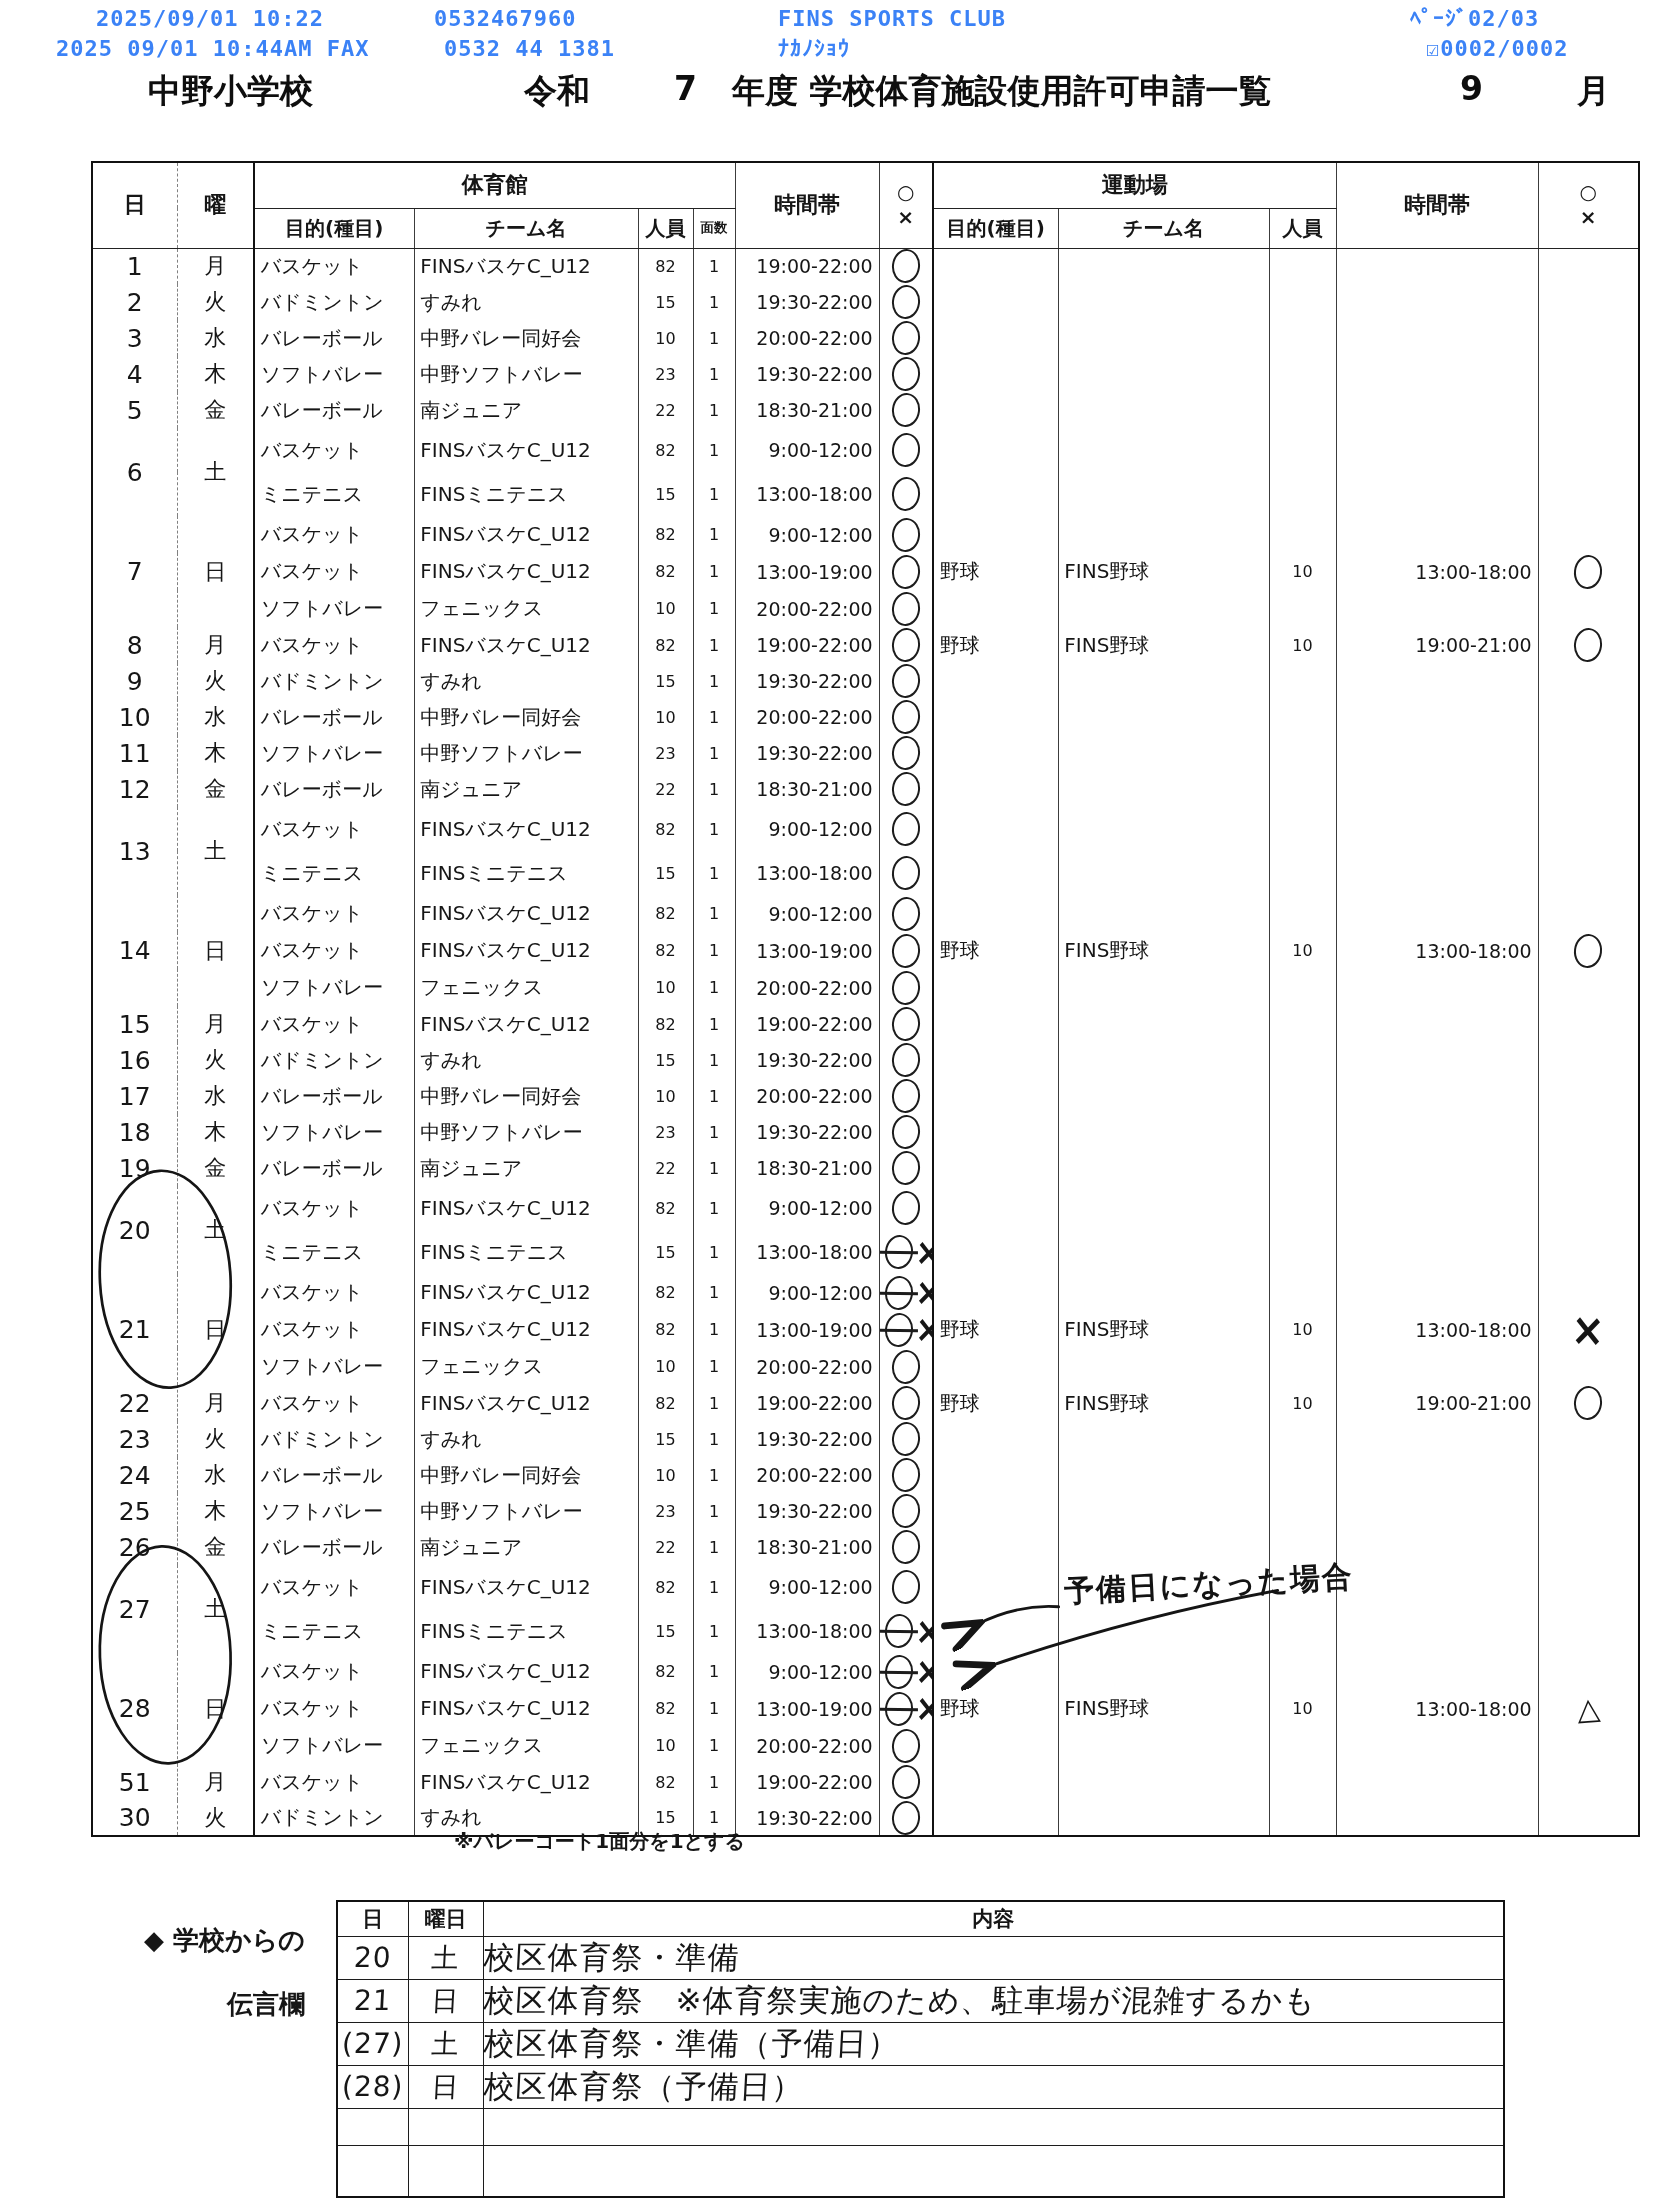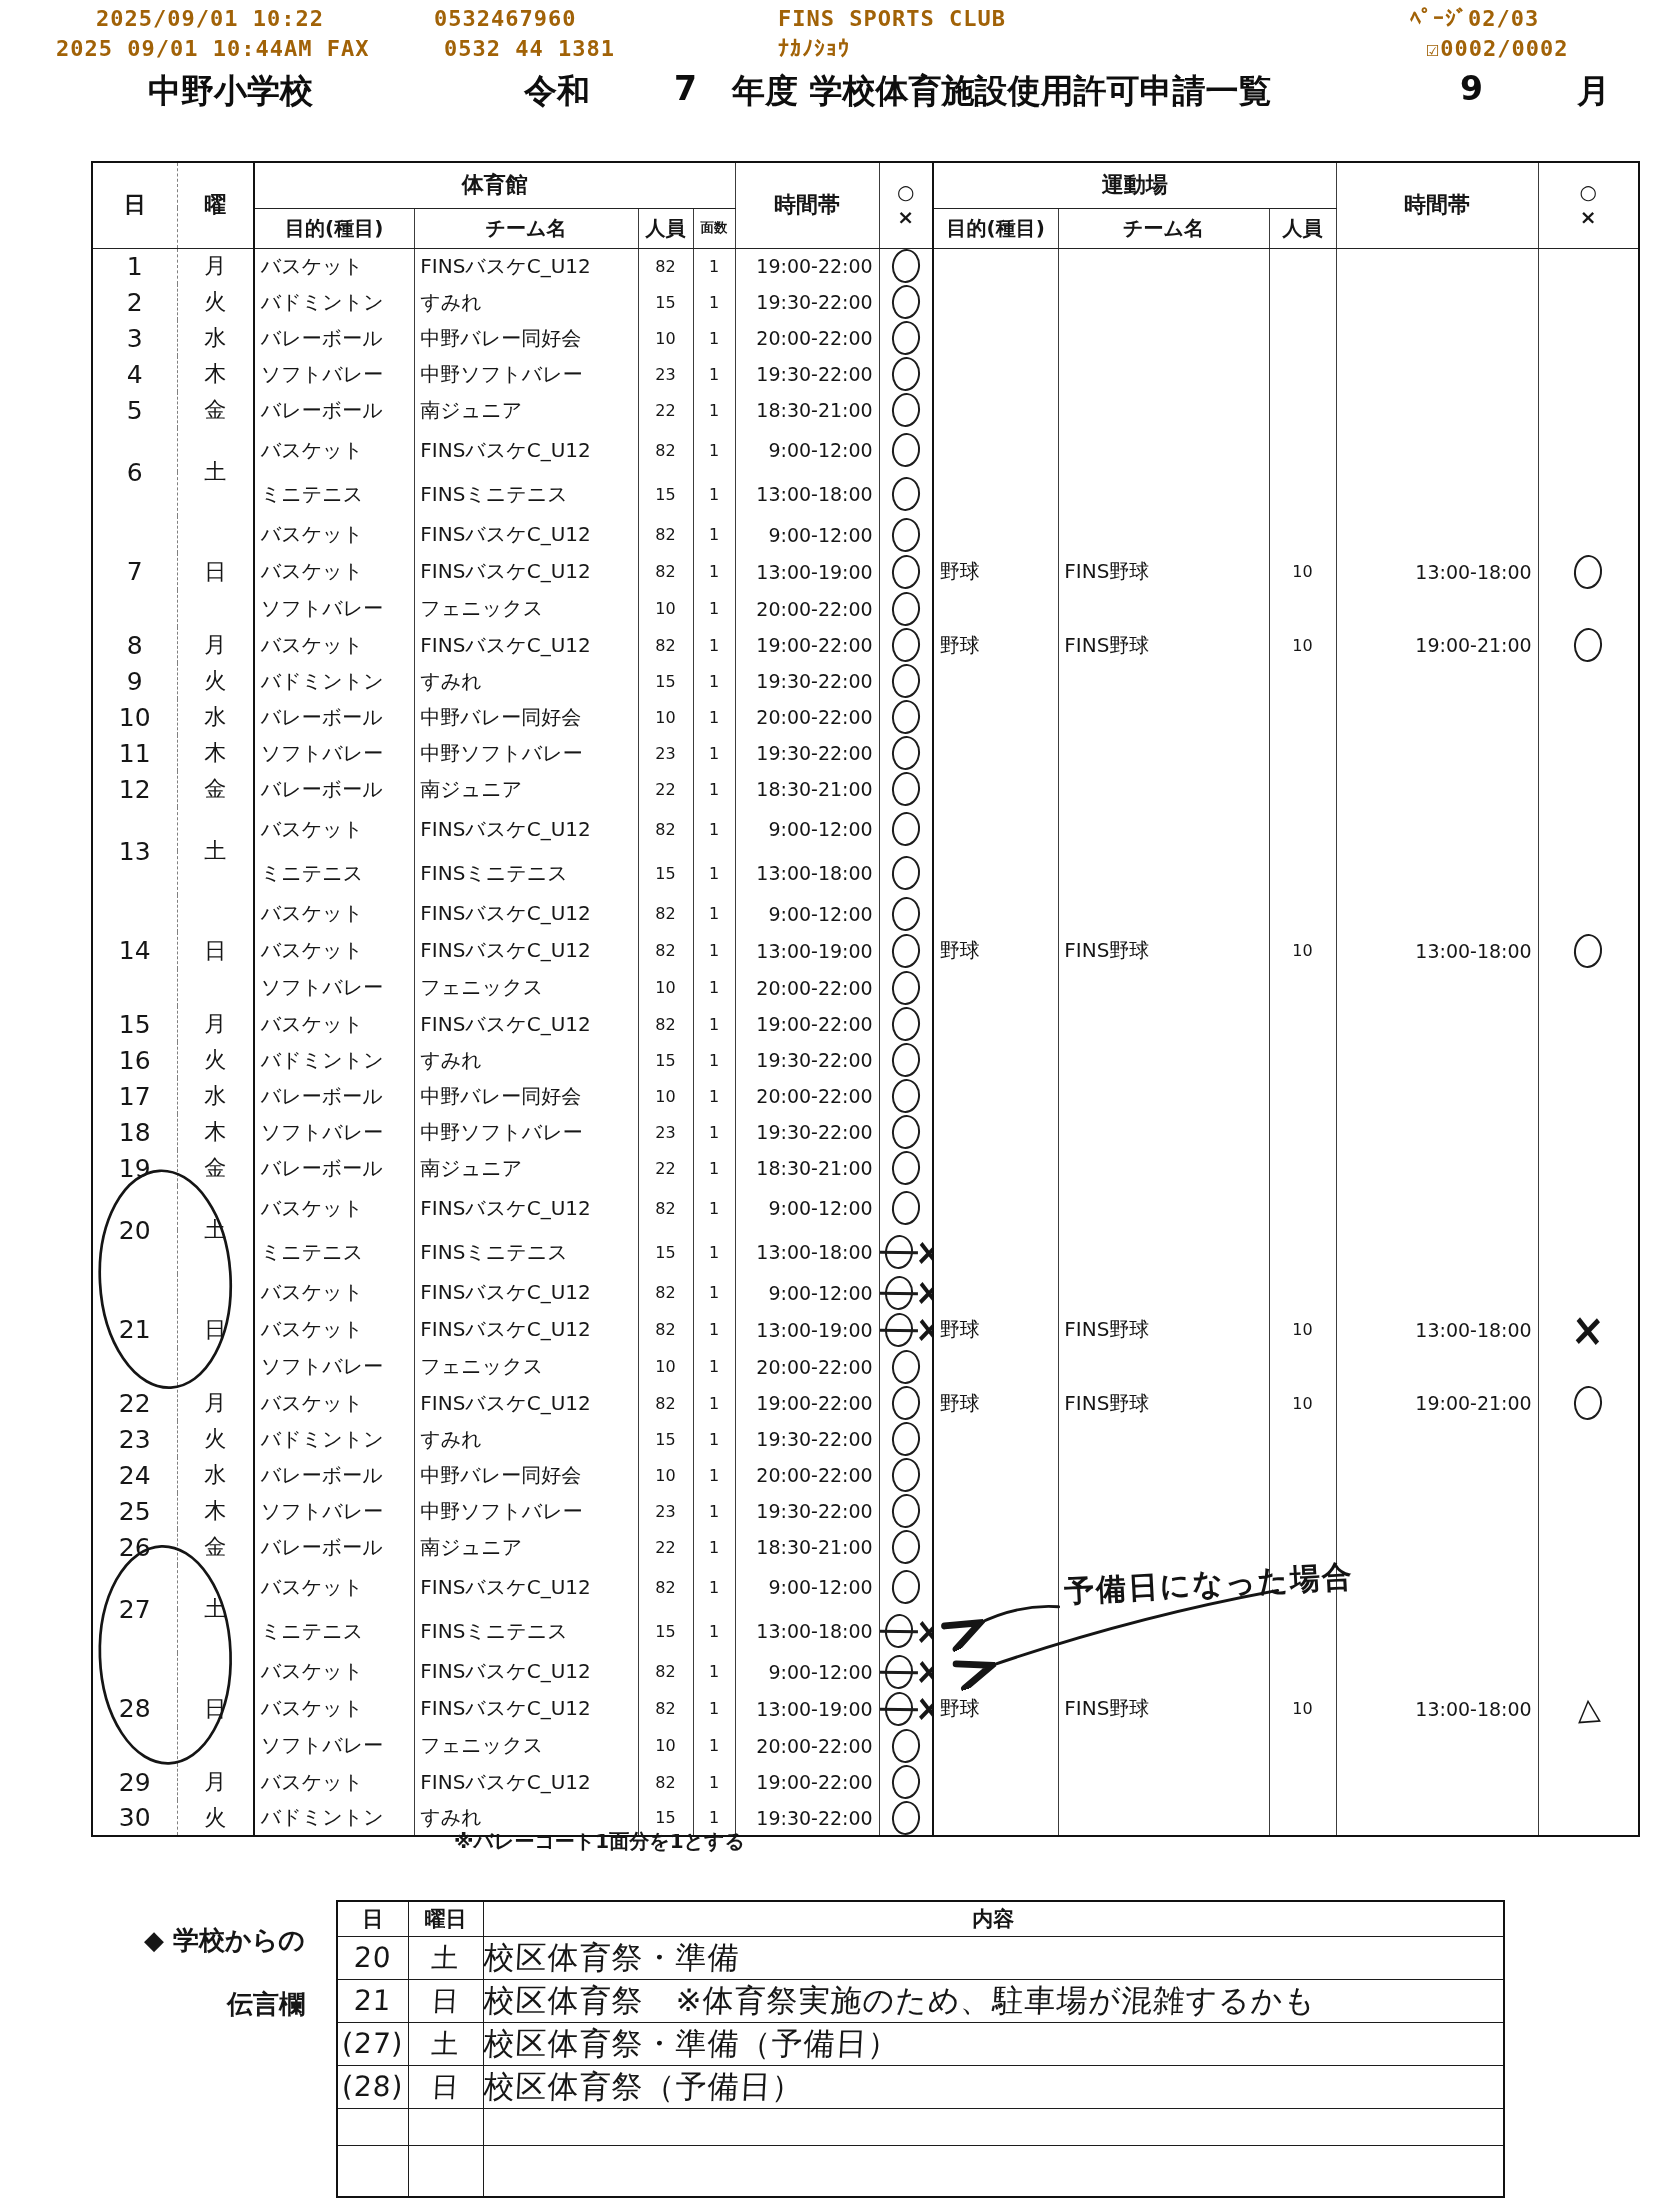--- a/index.html
+++ b/index.html
@@ -1,20 +1,20 @@
 <!DOCTYPE html>
 <html><head>
 <meta charset="utf-8">
 <style>
   html,body{margin:0;padding:0;background:#d9d9d9;}
   #page{position:relative;width:1660px;height:2202px;background:#ffffff;overflow:hidden;
         font-family:"DejaVu Sans","Liberation Sans",sans-serif;color:#161616;}
   
   .fax{position:absolute;font-family:"DejaVu Sans Mono","Liberation Mono",monospace;
-       font-size:22px;font-weight:bold;letter-spacing:1px;color:#a16207;white-space:nowrap;}
+       font-size:22px;font-weight:bold;letter-spacing:1px;color:#3b82f6;white-space:nowrap;}
   
   .title{position:absolute;font-size:33px;font-weight:bold;color:#0e0e0e;white-space:nowrap;}
   
   #main-table{position:absolute;left:91px;top:161px;width:1547px;border-collapse:collapse;
               table-layout:fixed;border:2.9px solid #111;}
   #main-table th{border-left:1.2px solid #3c3c3c;border-bottom:1.3px solid #222;
                  font-weight:bold;padding:0;background:#fff;}
   #main-table td{border-left:1.2px solid #3c3c3c;border-top:none;border-bottom:none;
                  padding:0 5.8px;white-space:nowrap;overflow:hidden;}
   #main-table .grp{font-size:22px;}
@@ -639,21 +639,21 @@
         </tr>
         <tr style="height: 37px;">
           <td class="l thickL sub">ソフトバレー</td>
           <td class="l sub">フェニックス</td>
           <td class="c sub">10</td>
           <td class="c sub">1</td>
           <td class="r sub">20:00-22:00</td>
           <td class="cGmk sub mk"><span class="mkO"></span></td>
         </tr>
         <tr class="day-first" style="height: 36px;">
-          <td class="day">29</td>
+          <td class="day">51</td>
           <td class="wd cWd">月</td>
           <td class="l thickL">バスケット</td>
           <td class="l">FINSバスケC_U12</td>
           <td class="c">82</td>
           <td class="c">1</td>
           <td class="r">19:00-22:00</td>
           <td class="cGmk mk"><span class="mkO"></span></td>
           <td class="l thickL"></td>
           <td class="l"></td>
           <td class="c"></td>

